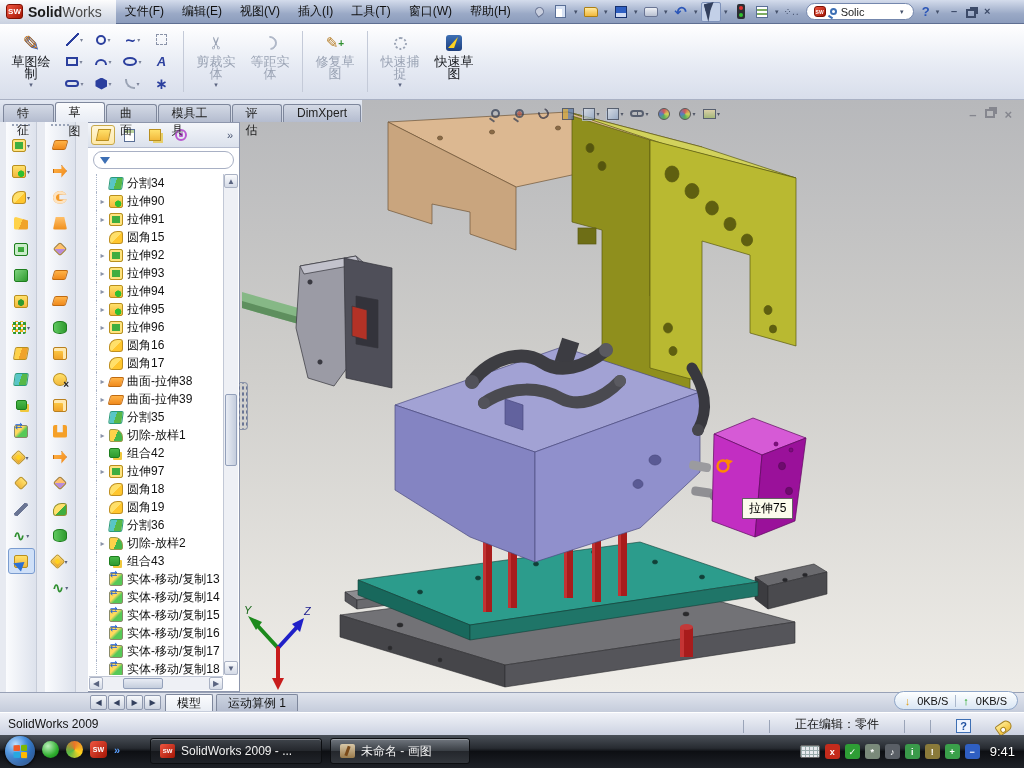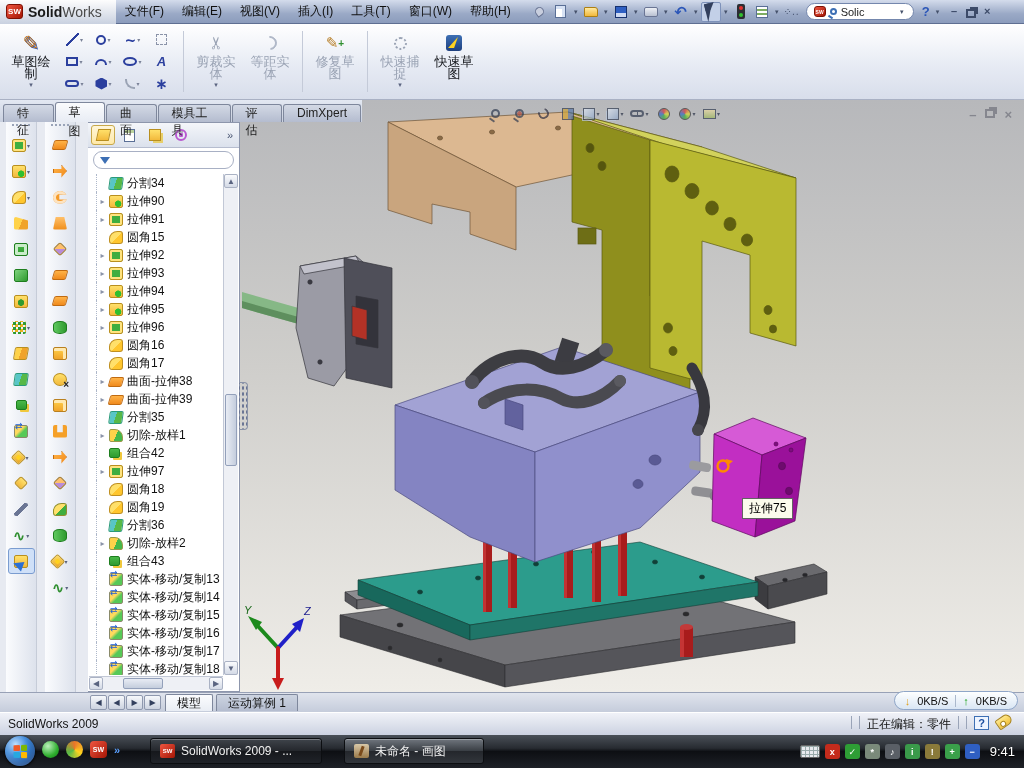--- a/index.html
+++ b/index.html
@@ -214,21 +214,21 @@
   .mtab.active{background:linear-gradient(#fbfcfe,#e9edf4)}
   .netwidget{position:absolute;right:6px;top:691px;height:19px;display:flex;align-items:center;gap:7px;z-index:8;
     background:linear-gradient(#feffff,#d9e6f4);border:1px solid #8fa6c8;border-radius:10px;padding:0 10px;font-size:11px;color:#111}
   .net-down{color:#e0a01c;font-weight:bold}
   .net-up{color:#15a015;font-weight:bold}
   .netdiv{width:1px;height:12px;background:#aab8cc}
 
   
   .statusbar{position:absolute;left:0;top:712px;width:1024px;height:23px;
     background:linear-gradient(#f0f2f8,#ccd2e1);border-top:1px solid #fff;display:flex;align-items:center;padding:0 8px}
-  .sb-right{margin-left:auto;display:flex;align-items:flex-start;gap:7px}
+  .sb-right{margin-left:auto;display:flex;align-items:flex-end;gap:25px}
   .sbsep{width:1px;height:13px;background:#9aa4b8}
   .sb-help{width:15px;height:14px;background:#eef4ff;border:1px solid #3d6fb4;color:#1d4fa0;font-weight:bold;font-size:11px;text-align:center;line-height:13px}
   .sb-tag{width:16px;height:11px;background:linear-gradient(#ffe88a,#f2c23c);border:1px solid #a8831c;border-radius:2px 6px 6px 2px;transform:rotate(-35deg);position:relative;margin-right:4px}
   .sb-tag::after{content:"";position:absolute;left:2px;top:3px;width:4px;height:4px;border-radius:50%;background:#fff;border:1px solid #a8831c}
 
   
   .taskbar{position:absolute;left:0;top:735px;width:1024px;height:33px;
     background:linear-gradient(#4a5058 0%,#272b31 40%,#0d0f13 50%,#1e2127 100%)}
   .orb{position:absolute;left:5px;top:1px;width:30px;height:30px;border-radius:50%;
     background:radial-gradient(circle at 35% 28%,#bfe0ff,#3a86d8 40%,#0b4490 72%,#06295c);
@@ -998,21 +998,21 @@
   <div class="quick" data-interactable="false">
     <span class="qi qi-msn" data-interactable="true"></span>
     <span class="qi qi-ball" data-interactable="true"></span>
     <span class="qi qi-sw" data-interactable="true">SW</span>
     <span class="qmore" data-interactable="true">»</span>
   </div>
   <div class="task active" style="left:150px;width:172px" data-interactable="true">
     <span class="ico ico-sw" data-interactable="false">SW</span>
     <span style="white-space:nowrap;overflow:hidden">SolidWorks 2009 - ...</span>
   </div>
-  <div class="task" style="left:344px;width:140px" data-interactable="true">
+  <div class="task" style="left:330px;width:140px" data-interactable="true">
     <span class="ico ico-paint" data-interactable="false"></span>
     <span style="white-space:nowrap;overflow:hidden">未命名 - 画图</span>
   </div>
   <div class="tray" data-interactable="false">
     <span class="kbico" data-interactable="true"></span>
 
     <span class="tico" data-interactable="true" style="background: rgb(196, 43, 28);">x</span>
       <span class="tico" data-interactable="true" style="background: rgb(46, 158, 53);">✓</span>
       <span class="tico" data-interactable="true" style="background: rgb(122, 138, 122);">*</span>
       <span class="tico" data-interactable="true" style="background: rgb(90, 95, 102);">♪</span>

